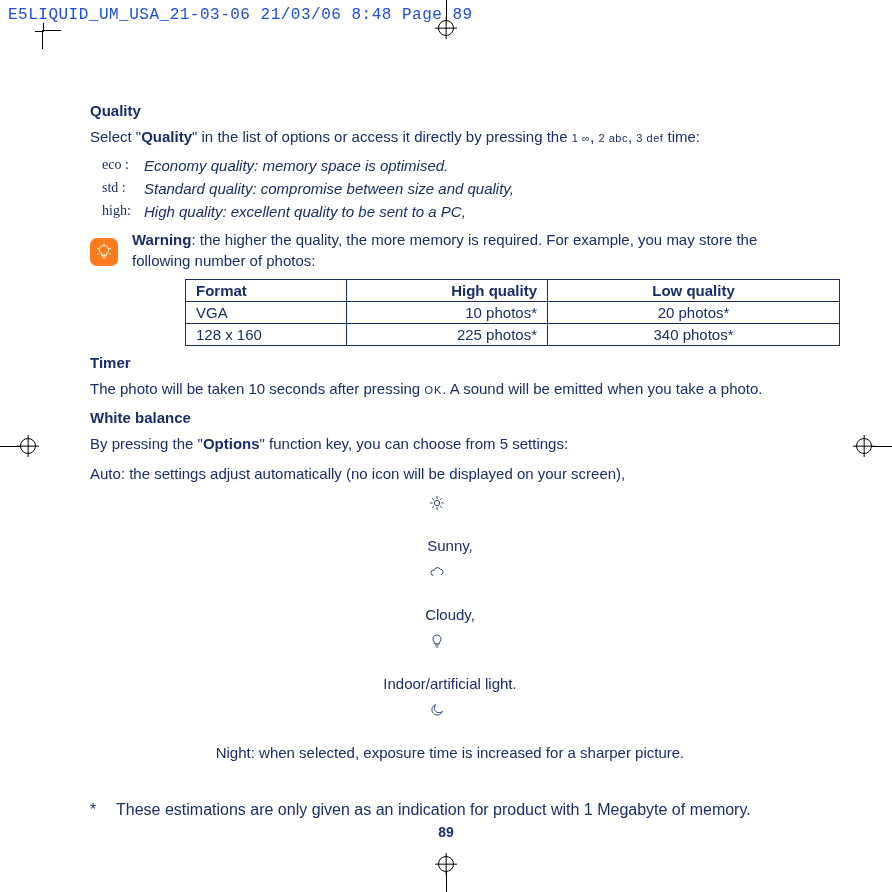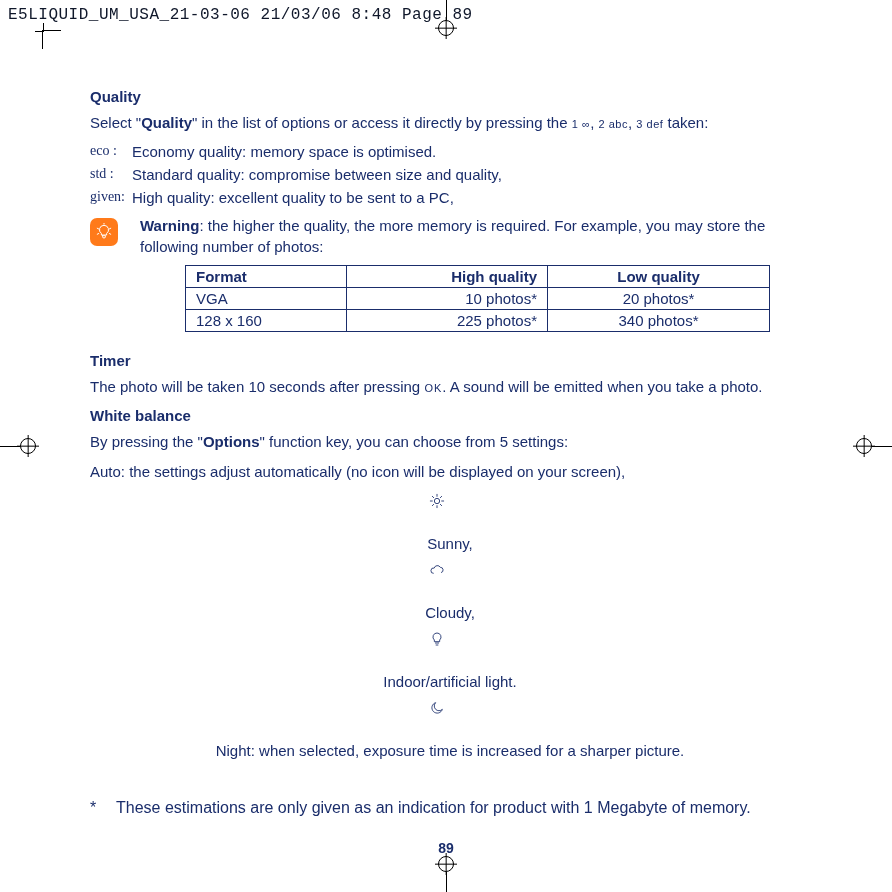--- a/index.html
+++ b/index.html
@@ -10,21 +10,21 @@
     font-family: "Gill Sans", "Gill Sans MT", "Trebuchet MS", sans-serif;
     font-size: 15px;
     color: #1a2d6b;
     background: #fff;
     position: relative;
     overflow: hidden;
   }
   .header-strip {
     font-family: "Courier New", monospace;
     font-size: 16px;
-    color: #0f172a;
+    color: #1d4ed8;
     padding: 6px 0 2px 8px;
     letter-spacing: 0.5px;
   }
   
   .reg-top, .reg-bottom, .reg-left, .reg-right {
     position: absolute;
   }
   .reg-top { left: 50%; top: 0; transform: translateX(-50%); }
   .reg-bottom { left: 50%; bottom: 0; transform: translateX(-50%); }
   .reg-left { left: 0; top: 50%; transform: translateY(-50%); }
@@ -38,60 +38,60 @@
   .reg-circle::before, .reg-circle::after {
     content: ""; position: absolute; background: #000;
   }
   .reg-circle::before { left: 50%; top: -4px; bottom: -4px; width: 0.7px; transform: translateX(-50%);}
   .reg-circle::after { top: 50%; left: -4px; right: -4px; height: 0.7px; transform: translateY(-50%);}
   .crop-tl { position:absolute; left:42px; top:30px; width:18px; height:18px; border-left:0.7px solid #000; border-top:0.7px solid #000;}
   .crop-tl .inner { position:absolute; left:-8px; top:-8px; width:8px; height:8px; border-right:0.7px solid #000; border-bottom:0.7px solid #000;}
   .content {
     position: absolute;
     left: 90px;
-    top: 82px;
+    top: 96px;
     width: 720px;
   }
   .section-title { font-weight: bold; margin: 6px 0 8px 0; font-size: 15px;}
   p { margin: 0 0 10px 0; line-height: 1.35; }
   .bold { font-weight: bold; }
-  .defs { margin: 2px 0 10px 0; }
+  .defs { margin: 2px 0 10px 12px; }
   .defrow { display: flex; align-items: flex-start; margin-bottom: 6px; }
   .defrow .ico { width: 42px; flex: 0 0 42px; font-size: 14px; font-family: Georgia, serif; }
-  .defrow .txt { flex: 1; }
-  .warnwrap { display:flex; gap:22px; margin: 6px 0 8px 0; align-items:flex-start;}
+  .defrow .txt { flex: 1; font-style: italic; }
+  .warnwrap { display:flex; gap:14px; margin: 6px 0 8px 0; align-items:center;}
   .warnicon {
     width: 28px; height: 28px; background:#ff7a1a; border-radius:7px;
     flex:0 0 28px; display:flex; align-items:center; justify-content:center;
     color:#fff; margin-top:2px;
   }
   .warnicon svg { width:18px; height:18px; }
   table.qual {
     border-collapse: collapse;
-    width: 585px;
+    width: 655px;
     margin-left: 95px;
-    margin-bottom: 20px;
+    margin-bottom: 8px;
   }
   table.qual th, table.qual td {
     border: 1px solid #1a2d6b;
     padding: 2px 10px;
     font-weight: normal;
     font-size: 15px;
   }
   table.qual th { font-weight: bold; }
   table.qual th:nth-child(1), table.qual td:nth-child(1){ text-align:left; width:140px;}
   table.qual th:nth-child(2), table.qual td:nth-child(2){ text-align:right; width:180px;}
   table.qual th:nth-child(3), table.qual td:nth-child(3){ text-align:center;}
   .wb-list { margin: 6px 0 0 0;}
   .wb-row { display:flex; align-items:center; margin-bottom:10px;flex-direction:column;}
   .wb-row .ico { width:42px; flex:0 0 42px; display:flex; justify-content:flex-start;}
   .wb-row .ico svg { width:16px; height:16px; stroke:#1a2d6b; fill:none; stroke-width:1.3;}
   .footnote { margin-top: 38px; font-size:16px;}
   .footnote .ast { display:inline-block; width:26px; vertical-align:top;}
-  .pagenum { position:absolute; left:50%; bottom:36px; transform:translateX(-50%); font-weight:bold; font-size:14px;}
+  .pagenum { position:absolute; left:50%; bottom:52px; transform:translateX(-50%); font-weight:bold; font-size:14px;}
   .keyglyph { font-size:11px; letter-spacing:0.5px;}
   .okglyph { font-size:11px; letter-spacing:1px; font-family: Arial, sans-serif; margin-top: 8px;}
 </style>
 </head>
 <body>
 
 <div class="header-strip">E5LIQUID_UM_USA_21-03-06  21/03/06  8:48  Page 89</div>
 
 <div class="crop-tl">
     <div class="inner"></div>
@@ -112,34 +112,34 @@
 <div class="reg-right" style="display:flex;align-items:center;">
   <div class="reg-circle"></div>
     <div class="reg-horz-line"></div>
 </div>
 
 <div class="content">
 
   <div class="section-title">Quality</div>
 
   <p>
-    <span>Select "</span><span class="bold">Quality</span><span>" in the list of options or access it directly by pressing the </span><span class="keyglyph">1 ∞</span>, <span class="keyglyph">2 abc</span>, <span class="keyglyph">3 def</span><span> taken:</span>
+    <span>Select "</span><span class="bold">Quality</span><span>" in the list of options or access it directly by pressing the </span><span class="keyglyph">1 ∞</span>, <span class="keyglyph">2 abc</span>, <span class="keyglyph">3 def</span><span> time:</span>
   </p>
 
   <div class="defs">
     <div class="defrow">
       <div class="ico">eco :</div>
       <div class="txt">Economy quality: memory space is optimised.</div>
     </div>
     <div class="defrow">
       <div class="ico">std :</div>
       <div class="txt">Standard quality: compromise between size and quality,</div>
     </div>
     <div class="defrow">
-      <div class="ico">given:</div>
+      <div class="ico">high:</div>
       <div class="txt">High quality: excellent quality to be sent to a PC,</div>
     </div>
   </div>
 
   <div class="warnwrap">
     <div class="warnicon">
       <svg viewBox="0 0 24 24">
           <path d="M12 3a6 6 0 0 0-3.5 10.9V16h7v-2.1A6 6 0 0 0 12 3zm-2 14h4v1a2 2 0 0 1-4 0v-1zM5 8l-2-1M19 8l2-1M5 14l-2 1M19 14l2 1M12 1V0" stroke="#fff" stroke-width="1.3" fill="none" stroke-linecap="round"></path>
         </svg>
     </div>

